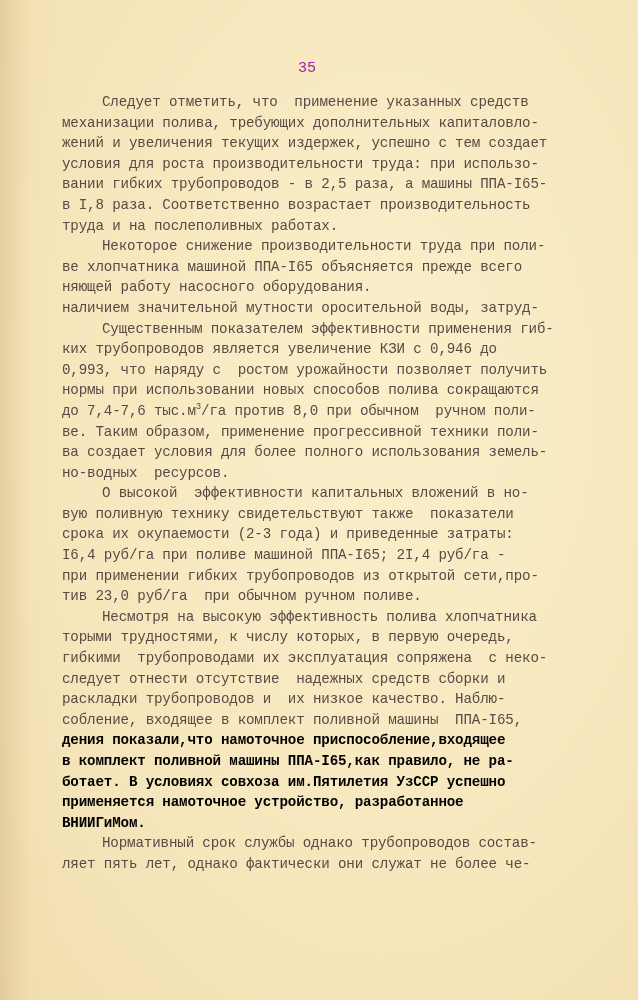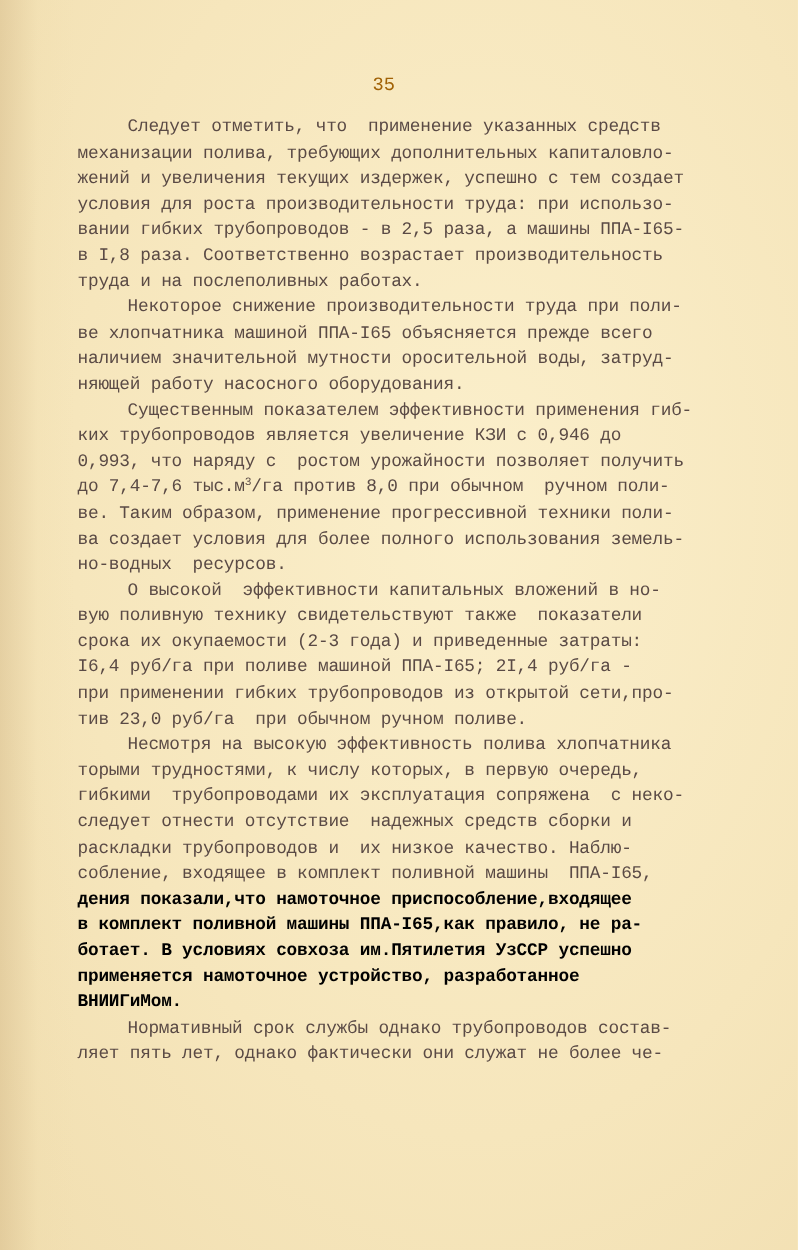--- a/index.html
+++ b/index.html
@@ -9,21 +9,21 @@
     background-image:
       linear-gradient(90deg, rgba(200,170,120,0.35) 0px, rgba(235,215,165,0.15) 30px, rgba(0,0,0,0) 60px),
       radial-gradient(ellipse at 60% 40%, #fbefcb 0%, #f6e6bc 60%, #f1deb0 100%);
     position: relative;
     font-family: "Liberation Mono", "DejaVu Sans Mono", monospace;
     color: #5a4a45;
   }
   .page { position: absolute; left: 0; top: 0; width: 638px; height: 1000px; }
   .page-number {
     position: absolute; top: 60px; left: 298px;
-    font-size: 15px; color: #a16207;
+    font-size: 15px; color: #a21caf;
   }
   .text {
     position: absolute; left: 62px; top: 92px; width: 540px;
   }
   .line {
     height: 20.6px; line-height: 20.6px;
     font-size: 14.2px; white-space: pre; letter-spacing: -0.15px;
   }
   .line.indent { padding-left: 40px; }
   .line.bold { color: #000000; font-weight: bold; }
@@ -43,28 +43,29 @@
       <div class="line">жений и увеличения текущих издержек, успешно с тем создает</div>
       <div class="line">условия для роста производительности труда: при использо-</div>
       <div class="line">вании гибких трубопроводов - в 2,5 раза, а машины ППА-I65-</div>
       <div class="line">в I,8 раза. Соответственно возрастает производительность</div>
       <div class="line">труда и на послеполивных работах.</div>
     </div>
 
     <div>
       <div class="line indent">Некоторое снижение производительности труда при поли-</div>
       <div class="line">ве хлопчатника машиной ППА-I65 объясняется прежде всего</div>
+      <div class="line">няющей работу насосного оборудования.</div>
       <div class="line">наличием значительной мутности оросительной воды, затруд-</div>
-      <div class="line">няющей работу насосного оборудования.</div>
     </div>
 
     <div>
       <div class="line indent">Существенным показателем эффективности применения гиб-</div>
       <div class="line">ких трубопроводов является увеличение КЗИ с 0,946 до</div>
       <div class="line">0,993, что наряду с  ростом урожайности позволяет получить</div>
+      <div class="line">нормы при использовании новых способов полива сокращаются</div>
       <div class="line"><span>до 7,4-7,6 тыс.м</span><sup>3</sup><span>/га против 8,0 при обычном  ручном поли-</span></div>
       <div class="line">ве. Таким образом, применение прогрессивной техники поли-</div>
       <div class="line">ва создает условия для более полного использования земель-</div>
       <div class="line">но-водных  ресурсов.</div>
     </div>
 
     <div>
       <div class="line indent">О высокой  эффективности капитальных вложений в но-</div>
       <div class="line">вую поливную технику свидетельствуют также  показатели</div>
       <div class="line">срока их окупаемости (2-3 года) и приведенные затраты:</div>

